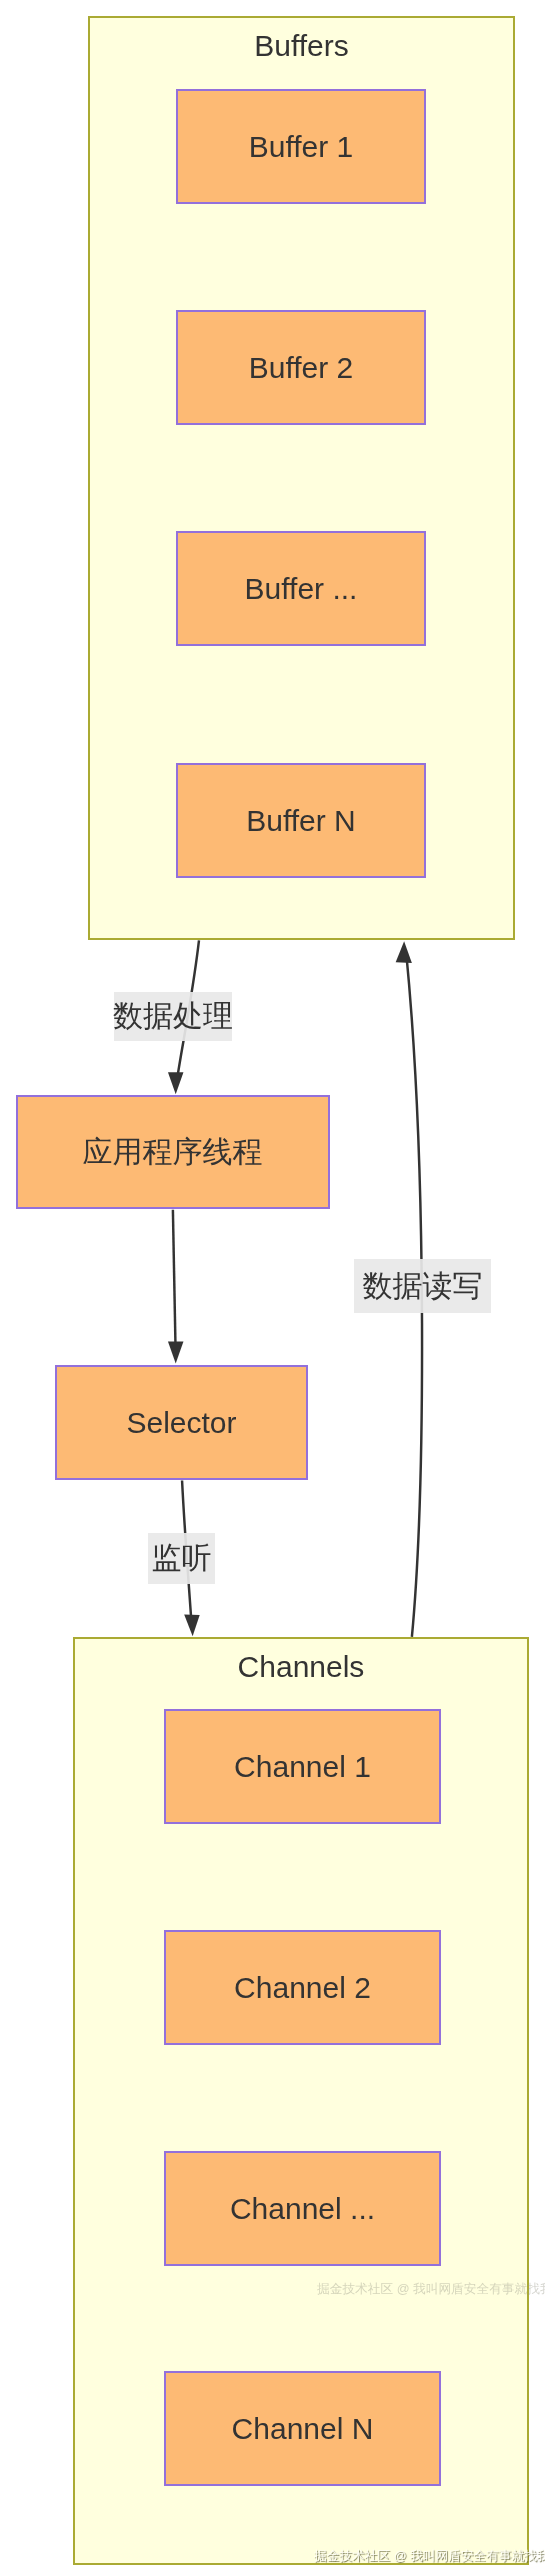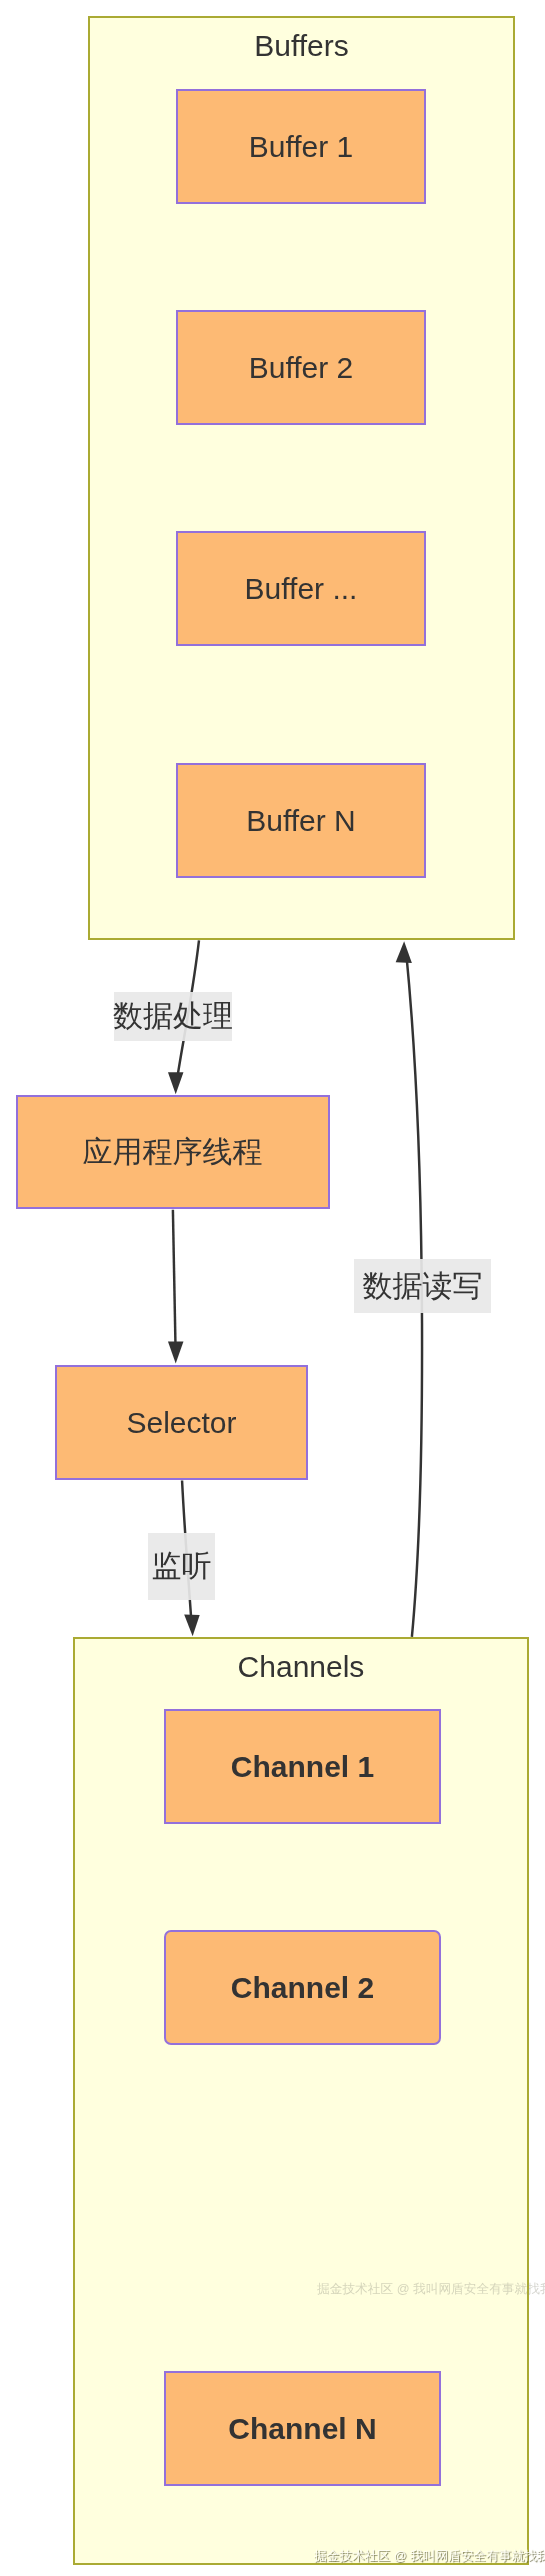--- a/index.html
+++ b/index.html
@@ -36,23 +36,23 @@
   }
   #buffers{left:88px;top:16px;width:427px;height:924px;}
   #channels{left:73px;top:1637px;width:456px;height:928px;}
 
   .buffer-node{left:86px;width:250px;height:115px;}
   #buffer-1{top:71px;}
   #buffer-2{top:292px;text-align:right;}
   #buffer-3{top:513px;}
   #buffer-4{top:731px;margin-top:14px;}
 
-  .channel-node{left:89px;width:277px;height:115px;font-weight:bold;}
+  .channel-node{left:89px;width:277px;height:115px;}
   #channel-1{top:70px;}
-  #channel-2{top:291px;border-radius:7px;}
+  #channel-2{top:291px;}
   #channel-3{top:512px;}
   #channel-4{top:732px;}
 
   #app-thread{left:15.5px;top:1095px;width:314px;height:114px;}
   #selector{left:55px;top:1365px;width:253px;height:115px;}
 
   
   .edges{
     position:absolute;left:0;top:0;width:546px;height:2576px;
     pointer-events:none;
@@ -63,21 +63,21 @@
   
   .edge-label{
     position:absolute;
     background:rgba(232,232,232,0.92);
     display:flex;align-items:center;justify-content:center;
     font-size:30px;color:#333333;
     white-space:nowrap;
   }
   #label-data-processing{left:114px;top:992px;width:118px;height:49px;}
   #label-data-read-write{left:354px;top:1259px;width:137px;height:54px;}
-  #label-listen{left:148px;top:1533px;width:67px;height:67px;text-align:center;}
+  #label-listen{left:148px;top:1533px;width:67px;height:51px;text-align:center;}
 
   
   .watermark{
     position:absolute;
     font-size:12.7px;
     white-space:nowrap;
   }
   #watermark-bottom{
     left:314px;top:2548px;
     color:rgba(255,255,248,0.95);
@@ -98,20 +98,21 @@
     <div class="node buffer-node" id="buffer-1">Buffer 1</div>
     <div class="node buffer-node" id="buffer-2">Buffer 2</div>
     <div class="node buffer-node" id="buffer-3">Buffer ...</div>
     <div class="node buffer-node" id="buffer-4">Buffer N</div>
   </section>
 
   <section class="cluster" id="channels">
     <div class="cluster-title">Channels</div>
     <div class="node channel-node" id="channel-1">Channel 1</div>
     <div class="node channel-node" id="channel-2">Channel 2</div>
+    <div class="node channel-node" id="channel-3">Channel ...</div>
     <div class="node channel-node" id="channel-4">Channel N</div>
   </section>
 
   <div class="node" id="app-thread">应用程序线程</div>
   <div class="node" id="selector">Selector</div>
 
   <svg class="edges" viewBox="0 0 774 3654" xmlns="http://www.w3.org/2000/svg">
     <path class="edge-path" d="M 282,1334 C 272,1420 256,1492 249,1544"></path>
     <polygon class="arrowhead" points="249,1552 238,1521 260,1521"></polygon>
 

